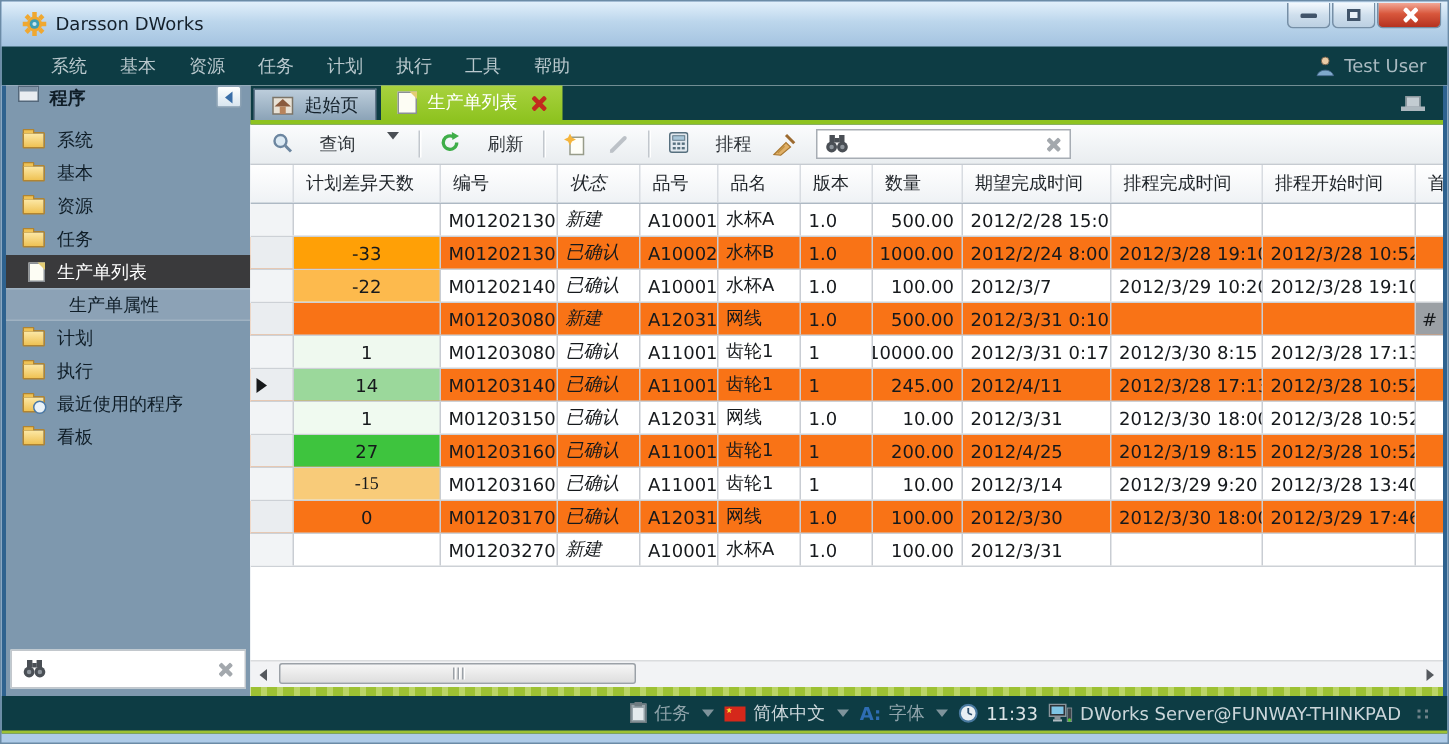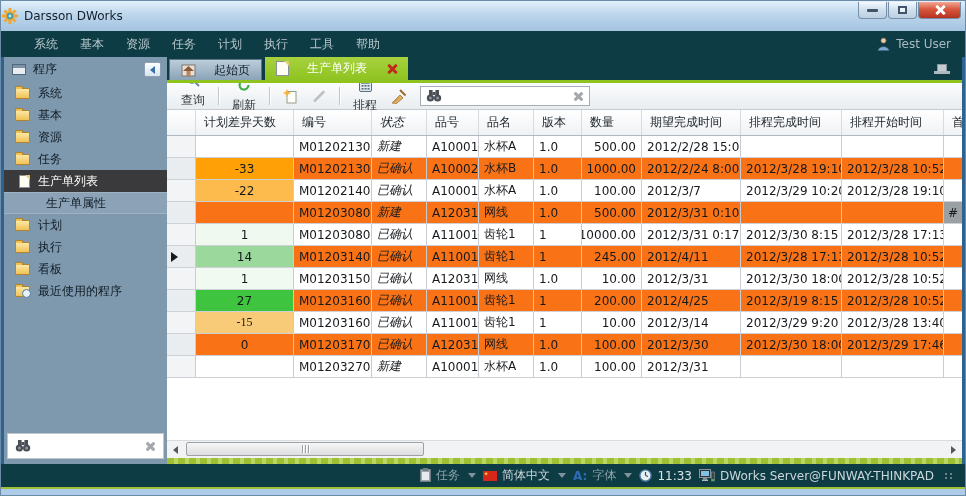--- a/index.html
+++ b/index.html
@@ -4,21 +4,21 @@
 <style>
   * { margin:0; padding:0; box-sizing:border-box; }
   html,body { background:#5E7E9B; }
   body { font-family:"DejaVu Sans", sans-serif; font-size:12px; }
 
   .window { width:966px; height:496px; background:#AECBE8; border:1px solid #6B8BA6;
             display:flex; flex-direction:column; position:relative; overflow:hidden; }
 
   
   .titlebar { height:30px; background:linear-gradient(#E2F0FB,#BCD6EC 45%,#A4C3E0);
-              display:flex; align-items:center; padding:0 4px 0 1px; }
+              display:flex; align-items:center; padding:0 4px 0 14px; }
   .title-text { color:#14202B; margin-left:6px; }
   .win-buttons { margin-left:auto; display:flex; gap:1px; align-self:flex-start; margin-top:1px; }
   .win-btn { width:29px; height:17px; border:1px solid #768FA6; border-top:none;
              border-radius:0 0 4px 4px; background:linear-gradient(#F4F9FD,#CFDFED 50%,#BCD0E2);
              display:flex; align-items:center; justify-content:center; }
   .win-btn.close { width:43px; background:linear-gradient(#F2A896,#DB604336 0); background:linear-gradient(#F2A896,#D8573C 45%,#B53220); }
   .glyph-min { width:11px; height:3px; background:#41546A; border-radius:1px; }
   .glyph-restore { width:9px; height:8px; border:2px solid #41546A; background:#EAF2F9; }
   .glyph-close { position:relative; width:12px; height:12px; }
   .glyph-close::before,.glyph-close::after { content:""; position:absolute; left:5px; top:0;
@@ -30,21 +30,21 @@
   .menubar { height:26px; background:#0D3C44; display:flex; align-items:center;
              padding:0 14px 0 22px; color:#B9C8CD; }
   .menu-item { padding:0 11px; cursor:default; }
   .menu-user { margin-left:auto; display:flex; align-items:center; gap:6px; color:#A9BAC1; }
 
   
   .body { height:407px; display:flex; border-left:3px solid #2E628F; border-right:3px solid #2E628F; background:#FFF; }
 
   
   .sidebar { width:163px; background:#7E98AE; display:flex; flex-direction:column; flex:none; }
-  .sb-header { height:25px; display:flex; align-items:center; gap:7px; padding:0 6px 0 8px; color:#0F1D27; }
+  .sb-header { height:25px; display:flex; gap:7px; padding:0 6px 0 8px; color:#0F1D27;font-weight:bold; }
   .sb-collapse { margin-left:auto; width:17px; height:15px; border:1px solid #8CA2B4; border-radius:2px;
                  background:linear-gradient(#FEFFFF,#D8E5EF); display:flex; align-items:center; justify-content:center; }
   .tri-left { width:0; height:0; border-top:4px solid transparent; border-bottom:4px solid transparent; border-right:5px solid #3A6EA8; }
   .sb-item { height:22px; display:flex; align-items:center; gap:8px; padding-left:11px; color:#0F1D27; cursor:default; }
   .sb-item.selected { background:#3A3A3C; color:#FFFFFF; padding-left:15px; }
   .sb-item.sub { background:#8CA2B6; border-top:1px solid #9FB2C2; border-bottom:1px solid #9FB2C2; padding-left:42px; }
   .sb-search { margin:4px 3px 5px 3px; margin-top:auto; height:26px; background:#FFF; border:1px solid #C2C7CC;
                display:flex; align-items:center; gap:6px; padding:0 7px; }
   .sb-search .clear-x { margin-left:auto; }
 
@@ -62,33 +62,33 @@
   .icon-doc.big { width:13px; height:15px; }
   .clear-x { position:relative; width:11px; height:11px; }
   .clear-x::before,.clear-x::after { content:""; position:absolute; left:4px; top:0; width:3px; height:11px; background:#A3A8AD; border-radius:1px; }
   .clear-x::before { transform:rotate(45deg); } .clear-x::after { transform:rotate(-45deg); }
 
   
   .content { flex:1; display:flex; flex-direction:column; min-width:0; background:#FFF; }
 
   .tabstrip { height:26px; background:#0D3C44; display:flex; align-items:flex-end; padding-left:2px;
               border-bottom:3px solid #8EC320; position:relative; flex:none; }
-  .tab { display:flex; align-items:center; gap:18px; padding:0 11px; height:21px; cursor:default; }
+  .tab { display:flex; align-items:center; gap:7px; padding:0 11px; height:21px; cursor:default; }
   .tab.inactive { background:linear-gradient(#BCCDDB,#8BA3B7); border:1px solid #5E7488; border-bottom:none; color:#14212B; margin-right:3px; }
   .tab.active { background:linear-gradient(#A8D23F,#8EC320); color:#FFFFFF; height:23px; }
   .tab-close { position:relative; width:10px; height:10px; margin-left:2px; }
   .tab-close::before,.tab-close::after { content:""; position:absolute; left:3.5px; top:-1px; width:3px; height:12px; background:#C22A1E; border-radius:1px; }
   .tab-close::before { transform:rotate(45deg); } .tab-close::after { transform:rotate(-45deg); }
   .pin-icon { position:absolute; right:12px; top:7px; width:16px; height:10px; }
   .pin-icon::before { content:""; position:absolute; left:3px; top:0; width:8px; height:6px; background:#C3CCD2; border:1px solid #8C979E; }
   .pin-icon::after { content:""; position:absolute; left:0; bottom:0; width:16px; height:3px; background:#ADB8BF; }
 
   .toolbar { height:27px; background:linear-gradient(#FBFCFD,#E9EDF0); border-bottom:1px solid #C6CBD1;
              display:flex; align-items:center; padding:0 9px; gap:4px; color:#2E3338; flex:none; }
-  .tb-btn { display:flex; align-items:center; gap:5px; padding:2px 5px; border-radius:2px;flex-direction:column; }
+  .tb-btn { display:flex; align-items:flex-start; gap:18px; padding:2px 5px; border-radius:2px; }
   .tb-sep { width:1px; height:18px; background:#C2C7CD; box-shadow:1px 0 0 #FFFFFF; margin:0 4px; }
   .caret-down { width:0; height:0; border-left:4px solid transparent; border-right:4px solid transparent; border-top:5px solid #4A4F55; margin-left:3px; }
   .tb-search { width:170px; height:20px; background:#FFF; border:1px solid #A7ADB4; display:flex; align-items:center; gap:6px; padding:0 5px; margin-left:4px; }
   .tb-search .clear-x { margin-left:auto; }
 
   
   .table-area { flex:1; background:#FFF; overflow:hidden; }
   .thead { display:flex; height:26px; background:linear-gradient(#FFFFFF,#EFF2F5); border-bottom:1px solid #AEB9C4; color:#1E2328; }
   .th { display:flex; align-items:center; padding:0 8px; border-right:1px solid #D8DCE1; overflow:hidden; white-space:nowrap; flex:none; }
   .tr { display:flex; height:22px; border-bottom:1px solid #CDD1D6; background:#FFF; }
@@ -219,26 +219,26 @@
         </div>
       <div class="sb-item">
           <span class="icon-folder"></span>
           <span>计划</span>
         </div>
       <div class="sb-item">
           <span class="icon-folder"></span>
           <span>执行</span>
         </div>
       <div class="sb-item">
-          <span class="icon-folder"></span>
-          <span>看板</span>
-        </div>
-      <div class="sb-item">
           <span class="icon-folder recent"></span>
           <span>最近使用的程序</span>
+        </div>
+      <div class="sb-item">
+          <span class="icon-folder"></span>
+          <span>看板</span>
         </div>
       <div class="sb-search">
         <svg width="16" height="12" viewBox="0 0 16 12">
           <rect x="3" y="0" width="3.6" height="5" fill="#4A4F55"></rect>
             <rect x="9.4" y="0" width="3.6" height="5" fill="#4A4F55"></rect>
           <rect x="6.5" y="2" width="3" height="3" fill="#4A4F55"></rect>
           <circle cx="4.4" cy="8" r="3.6" fill="#4A4F55"></circle>
             <circle cx="11.6" cy="8" r="3.6" fill="#4A4F55"></circle>
           <circle cx="4.4" cy="8" r="1.5" fill="#8E959C"></circle>
             <circle cx="11.6" cy="8" r="1.5" fill="#8E959C"></circle>

